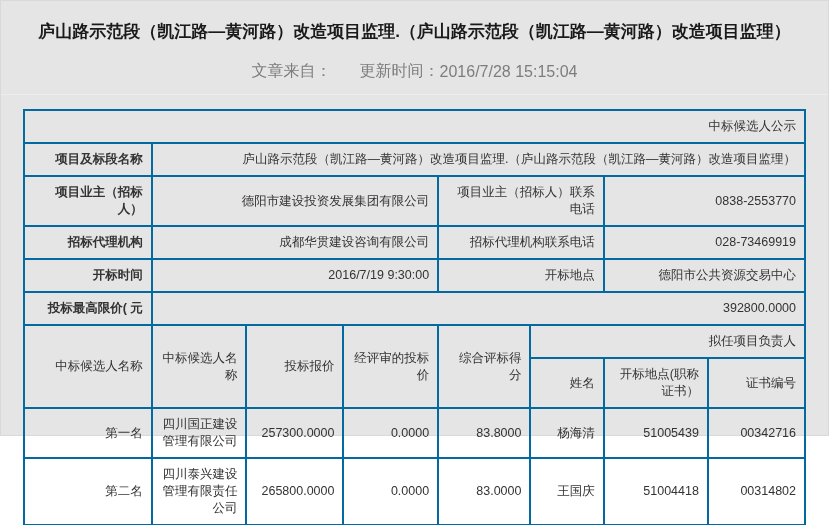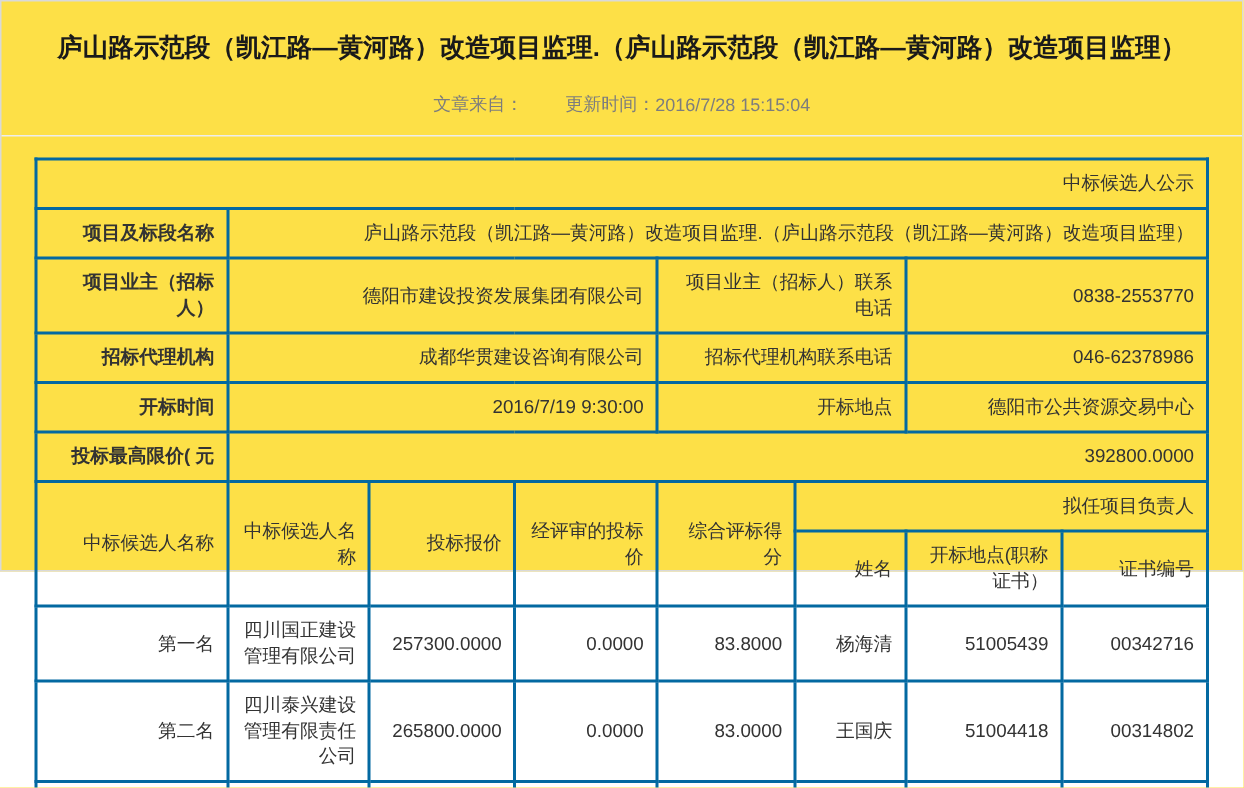--- a/index.html
+++ b/index.html
@@ -9,40 +9,40 @@
   body {
     width: 829px;
     height: 525px;
     background: #ffffff;
     font-family: "Liberation Sans", sans-serif;
     color: #333333;
     overflow: hidden;
   }
   .page {
     width: 829px;
-    height: 381px;
+    height: 436px;
     position: relative;
     box-sizing: border-box;
     border: 1px solid #d9d9d9;
-    background: #fde047;
+    background: #e5e5e5;
   }
   .title {
     text-align: center;
     font-size: 17px;
     font-weight: bold;
     color: #1a1a1a;
     line-height: 30px;
     padding: 16px 34px 6px 34px;
     letter-spacing: 0px;
   }
   .meta-bar {
     display: flex;
     justify-content: center;
     align-items: center;
-    font-size: 12px;
+    font-size: 16px;
     color: #888888;
     padding: 8px 0 12px 0;
     border-bottom: 1px solid #ededed;
   }
   .meta-source {
     margin-right: 28px;
     color: #7d7d7d;
   }
   .meta-update {
     color: #7d7d7d;
@@ -128,21 +128,21 @@
         <td class="lbl">项目业主（招标人）</td>
         <td class="val" colspan="3">德阳市建设投资发展集团有限公司</td>
         <td class="val" colspan="2">项目业主（招标人）联系电话</td>
         <td class="val" colspan="2">0838-2553770</td>
       </tr>
 
       <tr>
         <td class="lbl">招标代理机构</td>
         <td class="val" colspan="3">成都华贯建设咨询有限公司</td>
         <td class="val" colspan="2">招标代理机构联系电话</td>
-        <td class="val" colspan="2">046-62378986</td>
+        <td class="val" colspan="2">028-73469919</td>
       </tr>
 
       <tr>
         <td class="lbl">开标时间</td>
         <td class="val" colspan="3">2016/7/19 9:30:00</td>
         <td class="val" colspan="2">开标地点</td>
         <td class="val" colspan="2">德阳市公共资源交易中心</td>
       </tr>
 
       <tr>

